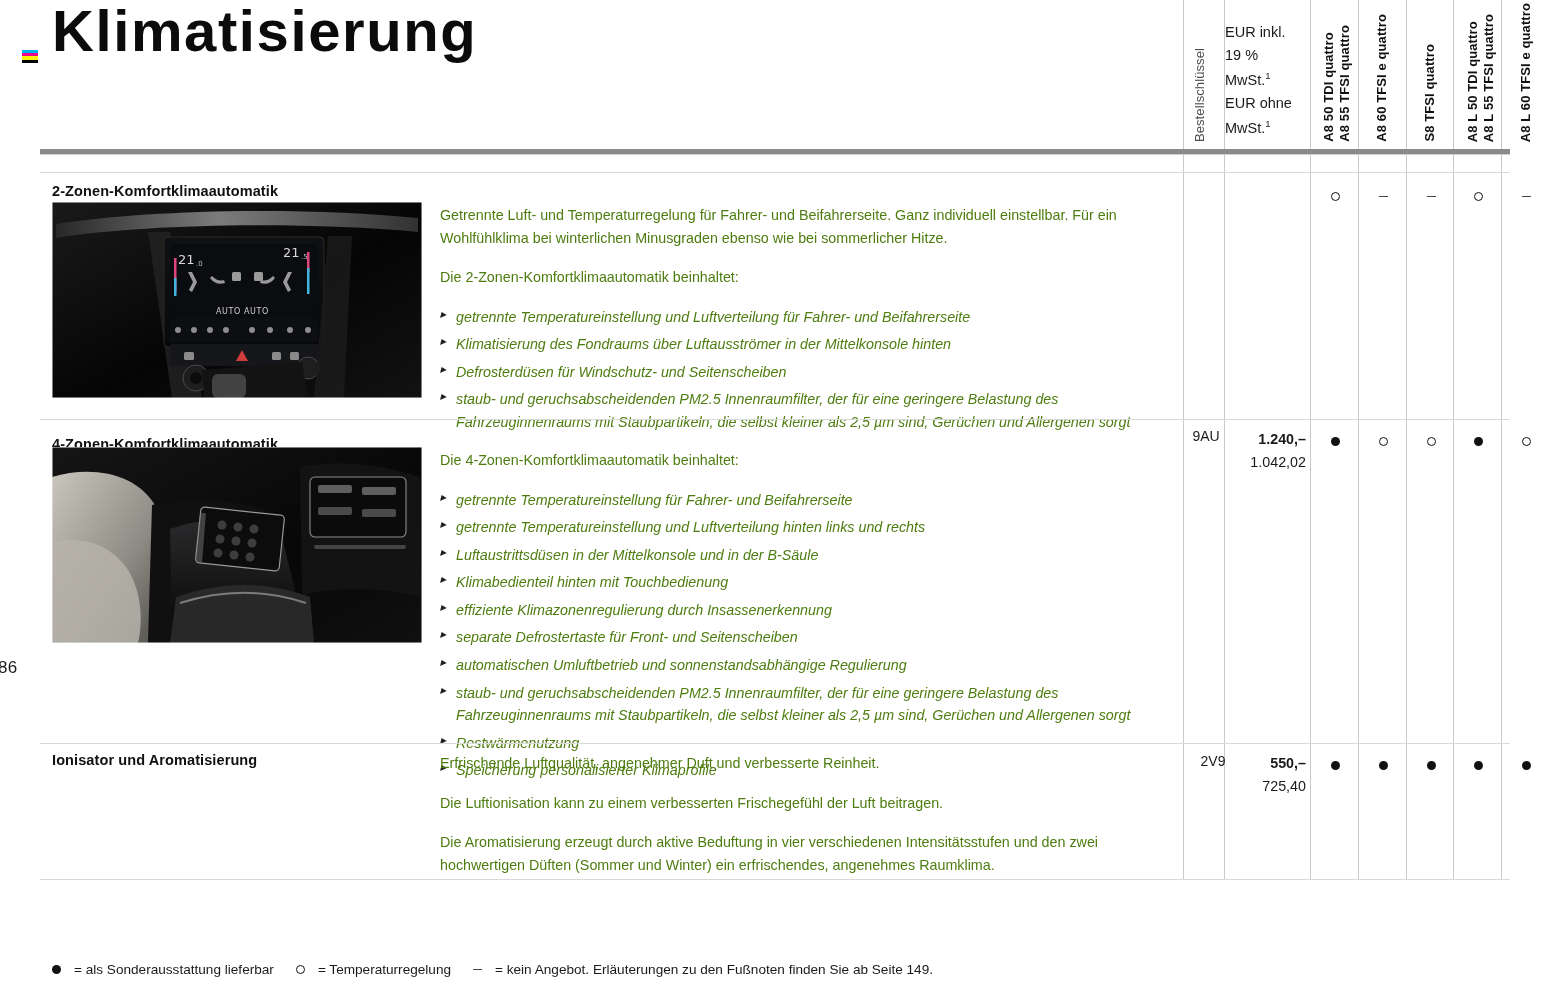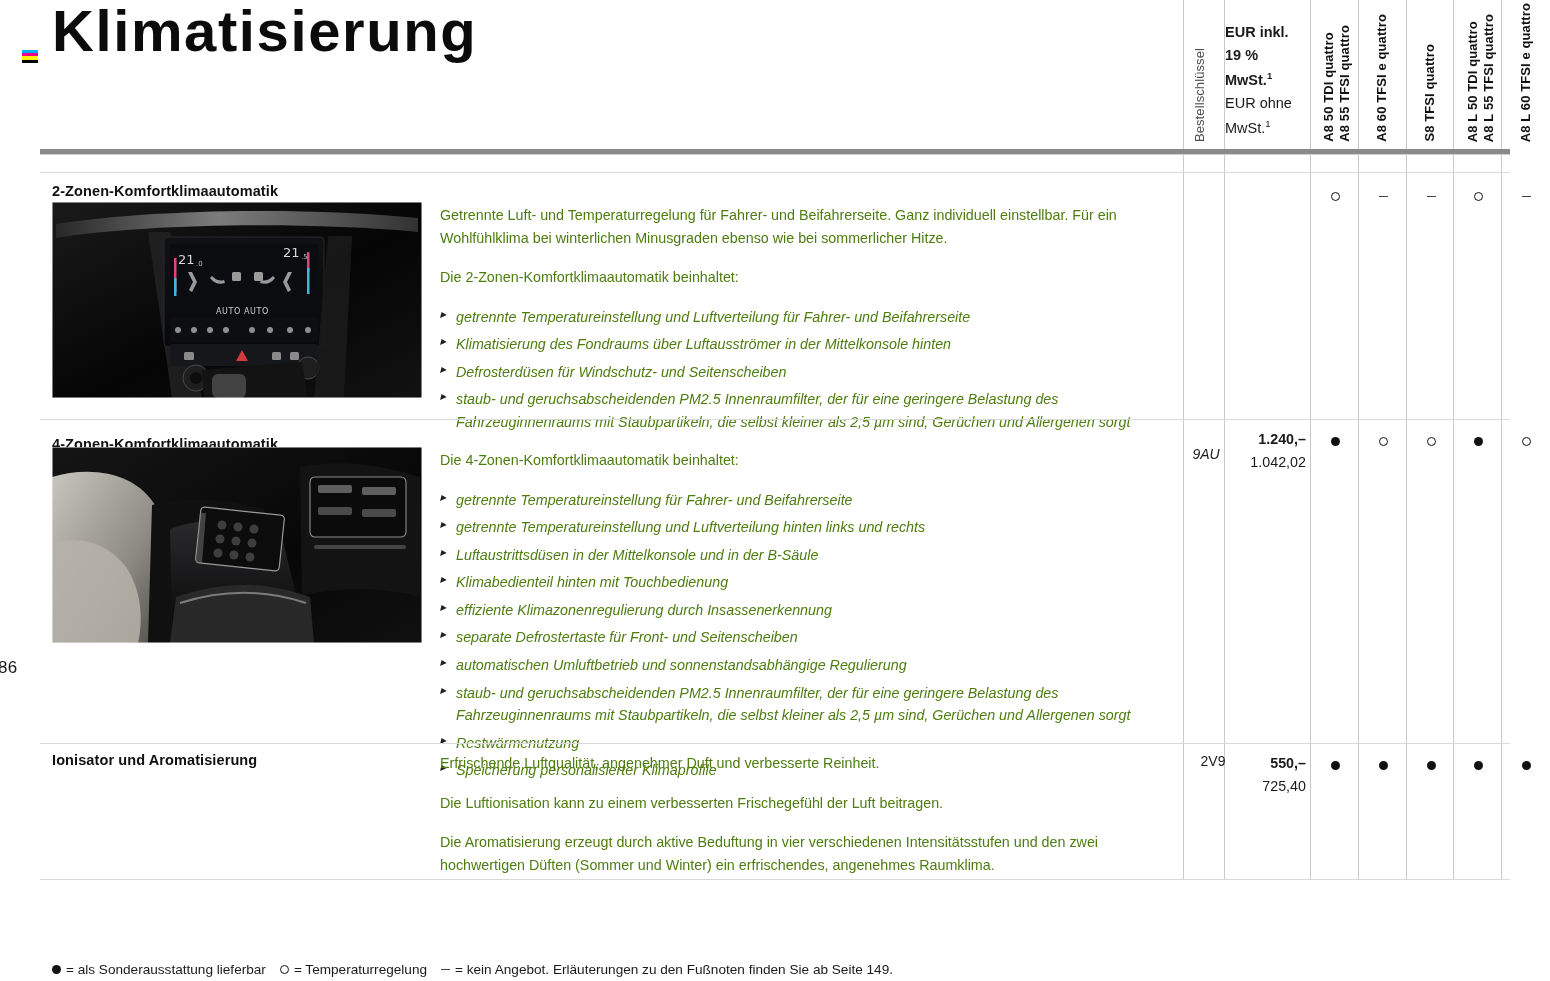--- a/index.html
+++ b/index.html
@@ -100,21 +100,21 @@
 
   .price-head {
     position: absolute;
     left: 1185px;
     bottom: 10px;
     width: 78px;
     font-size: 14.5px;
     line-height: 1.62;
     color: #1a1a1a;
   }
-  .price-head .b { font-weight: 700; }
+  .price-head .b { font-weight: 400; }
   .price-head sup { font-size: 9.5px; vertical-align: super; }
 
   
   .head-bar {
     position: absolute;
     left: 0;
     top: 149px;
     width: 1470px;
     height: 5px;
     background: #8a8a8a;
@@ -246,21 +246,21 @@
   
   .legend {
     position: absolute;
     left: 52px;
     top: 962px;
     font-size: 13.6px;
     color: #1a1a1a;
     white-space: nowrap;
     display: flex;
     align-items: center;
-    gap: 0;
+    gap: 8px;
   }
   .legend span.lg-txt { margin-right: 14px; }
   .legend .dot-filled { margin-right: 5px; }
   .legend .dot-open { margin-right: 5px; }
   .legend .dash { margin-right: 5px; }
 </style>
 </head>
 <body>
 
 <div class="page-number">86</div>
@@ -463,21 +463,21 @@
         <li>Klimabedienteil hinten mit Touchbedienung</li>
         <li>effiziente Klimazonenregulierung durch Insassenerkennung</li>
         <li>separate Defrostertaste für Front- und Seitenscheiben</li>
         <li>automatischen Umluftbetrieb und sonnenstandsabhängige Regulierung</li>
         <li>staub- und geruchsabscheidenden PM2.5 Innenraumfilter, der für eine geringere Belastung des Fahrzeuginnenraums mit Staubpartikeln, die selbst kleiner als 2,5 µm sind, Gerüchen und Allergenen sorgt</li>
         <li>Restwärmenutzung</li>
         <li>Speicherung personalisierter Klimaprofile</li>
       </ul>
     </div>
 
-    <div class="cell-key" style="top:18px;font-style:italic;">9AU</div>
+    <div class="cell-key" style="top:0;">9AU</div>
     <div class="cell-price" style="top:0;">
       <span class="gross">1.240,–</span>
       <span class="net">1.042,02</span>
     </div>
 
     <div class="mark" style="left:1271px; top:5px;"><span class="dot-filled"></span></div>
     <div class="mark" style="left:1319px; top:5px;"><span class="dot-open"></span></div>
     <div class="mark" style="left:1367px; top:5px;"><span class="dot-open"></span></div>
     <div class="mark" style="left:1414px; top:5px;"><span class="dot-filled"></span></div>
     <div class="mark" style="left:1462px; top:5px;"><span class="dot-open"></span></div>

